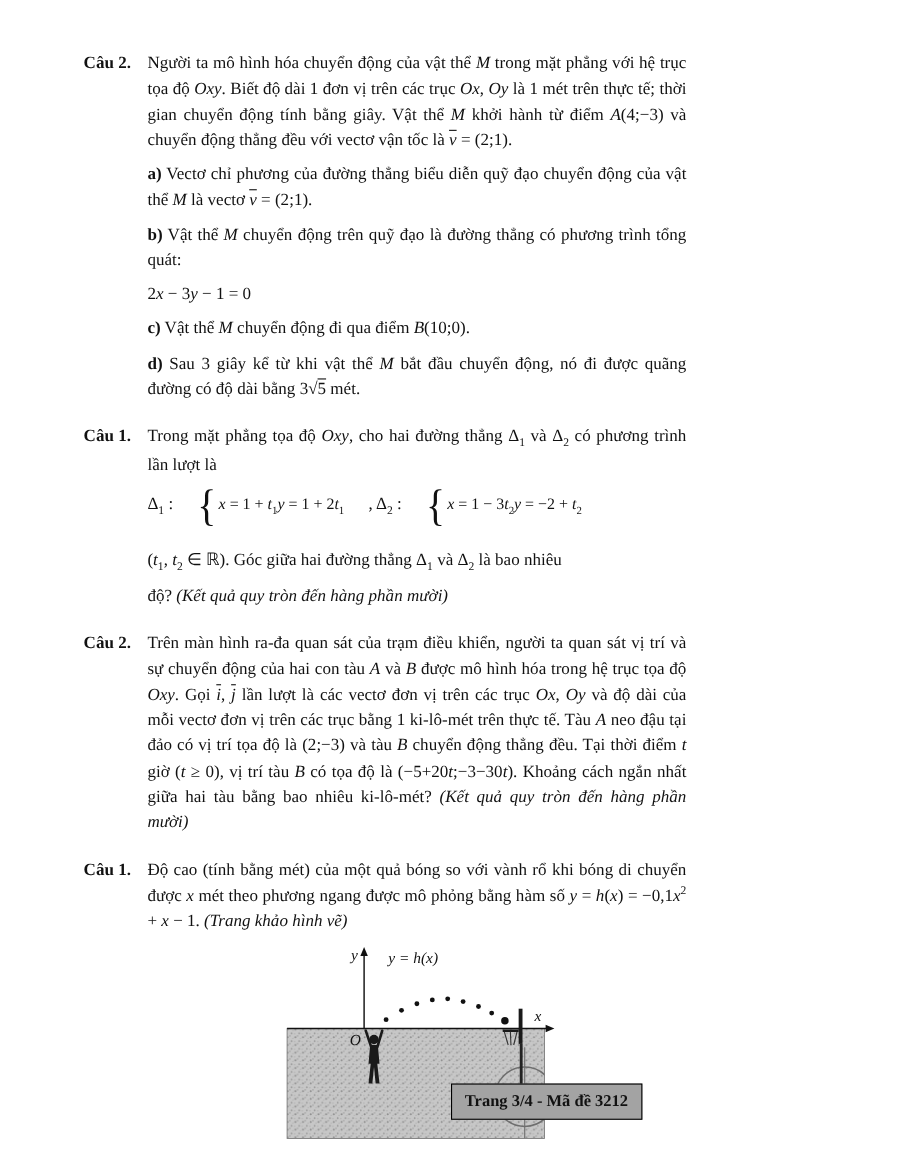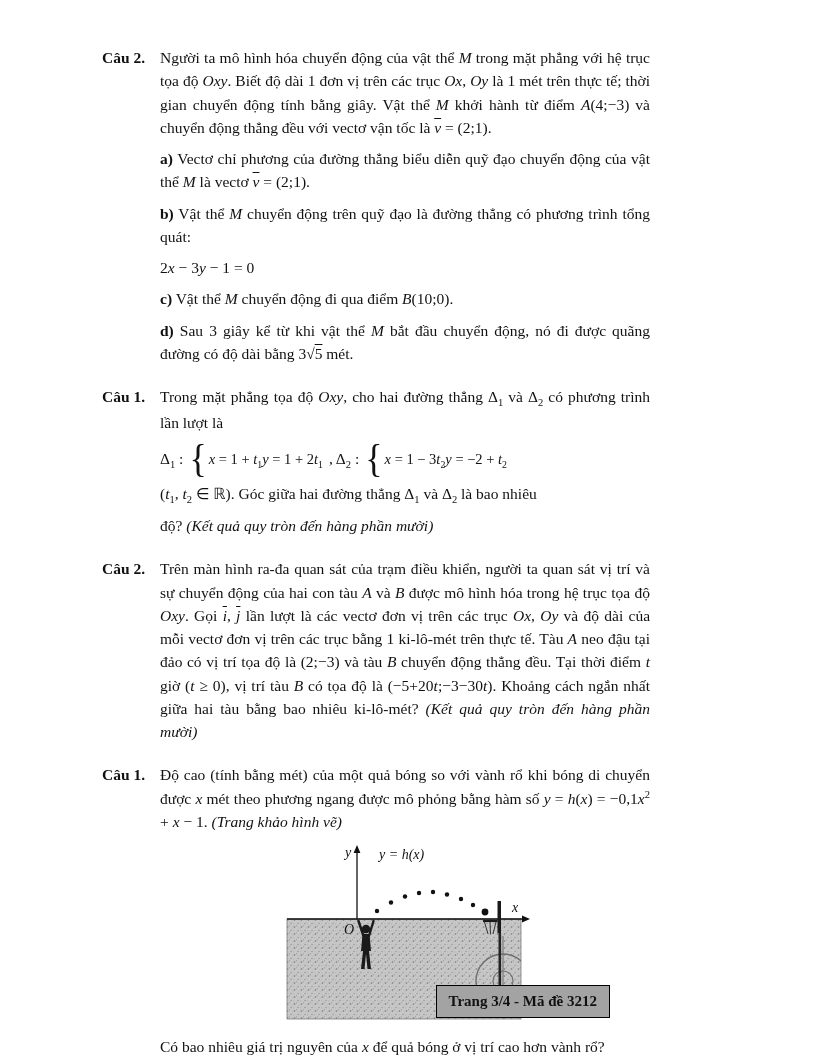--- a/index.html
+++ b/index.html
@@ -8,35 +8,34 @@
     width: 816px; height: 1056px;
     font-family: "Liberation Serif", serif;
     font-size: 15.5px; color: #111;
   }
   .page {
     position: relative;
     width: 664px; height: 1056px;
     padding: 46px 40px 0 76px;
     line-height: 1.5;
     overflow: hidden;
-    margin-left: 26px;
   }
   .qrow { display: flex; margin-bottom: 12px; }
   .qlabel { flex: 0 0 58px; font-weight: bold; }
   .qbody { flex: 1; min-width: 0; }
   .qbody p { margin-bottom: 8px; text-align: justify; }
   .center { text-align: left; }
   .vec { font-style: italic; text-decoration: overline; }
   .ol { text-decoration: overline; }
   sub { font-size: 0.68em; }
   sup { font-size: 0.68em; }
   .part-heading { margin: 14px 0 12px 0; text-align: justify; }
   .sysrow {
     display: flex; align-items: center; flex-wrap: wrap;
-    gap: 4px; margin: 2px 0 6px 0;
+    gap: 20px; margin: 2px 0 6px 0;
   }
   .system { display: inline-flex; align-items: center; margin: 0 2px; }
   .brace {
     font-size: 36px; line-height: 36px; font-weight: 400;
     display: inline-block; transform: scaleY(1.12) translateY(-1px);
     margin-right: 2px;
   }
   .cases {
     display: inline-flex; flex-direction: row;
     line-height: 1.25; font-size: 14.5px;

